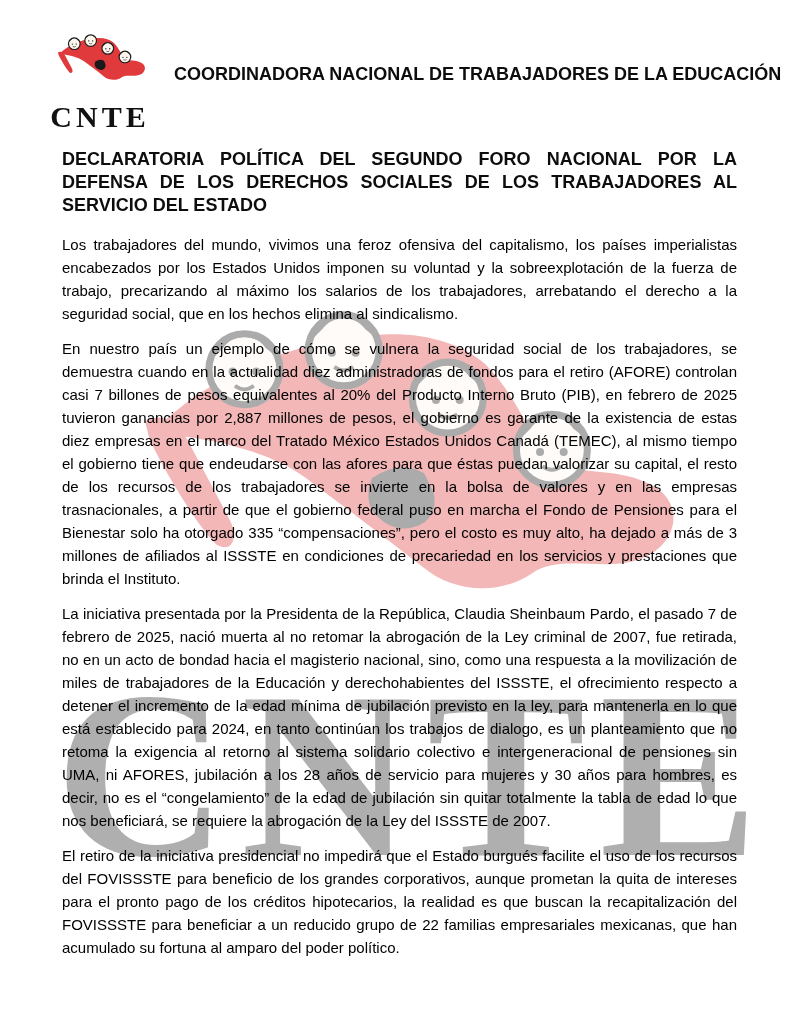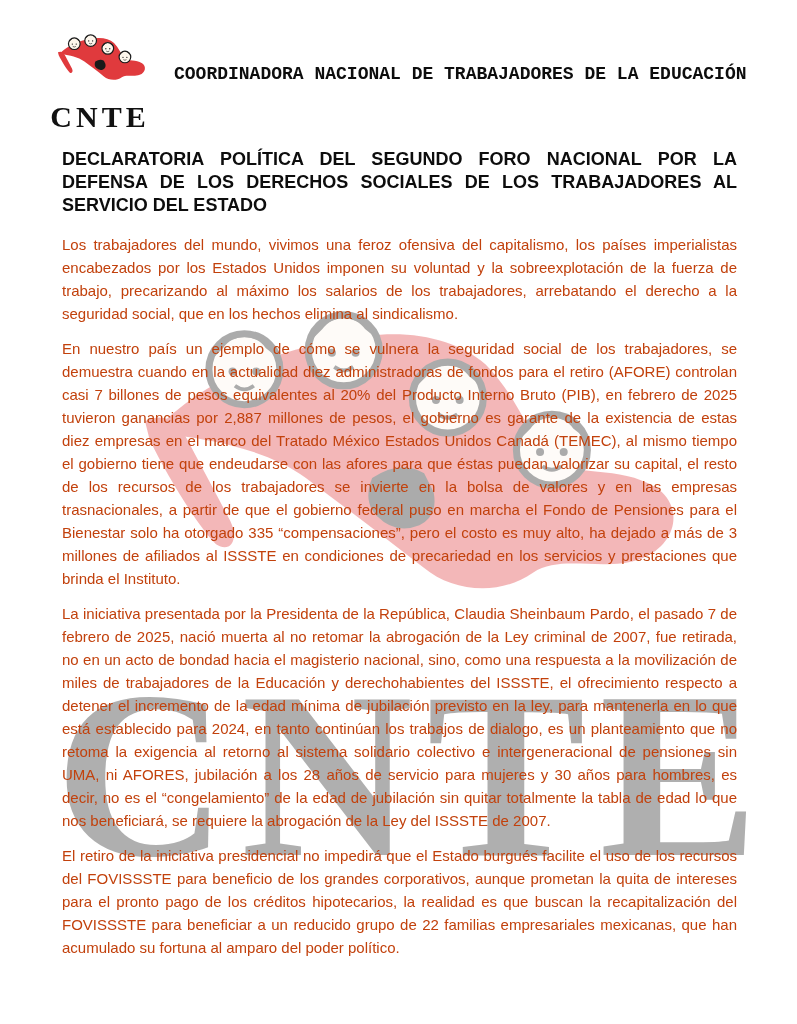--- a/index.html
+++ b/index.html
@@ -66,21 +66,21 @@
   .logo-text {
     font-family: "Liberation Serif", serif;
     font-weight: bold;
     font-size: 30px;
     line-height: 1;
     letter-spacing: 4px;
     color: #111111;
     margin-top: -4px;
   }
   .org-name {
-    font-family: Liberation Mono, monospace;
+    font-family: Liberation Sans, sans-serif;
     font-weight: bold;
     font-size: 18px;
     color: #0d0d0d;
     margin: 32px 0 0 14px;
     white-space: nowrap;
     letter-spacing: 0px;
   }
 
   
   .content {
@@ -95,21 +95,21 @@
     line-height: 23px;
     color: #0d0d0d;
     text-align: justify;
     margin: 16px 0 16px 0;
   }
   .para {
     font-size: 15px;
     line-height: 23px;
     text-align: justify;
     margin: 0 0 12px 0;
-    color: #c2410c;
+    color: #000000;
   }
 </style>
 </head>
 <body>
 
 <div class="page">
 
   <div class="watermark">
     <svg class="wm-map" viewBox="0 0 260 190" xmlns="http://www.w3.org/2000/svg" aria-hidden="true">
 

